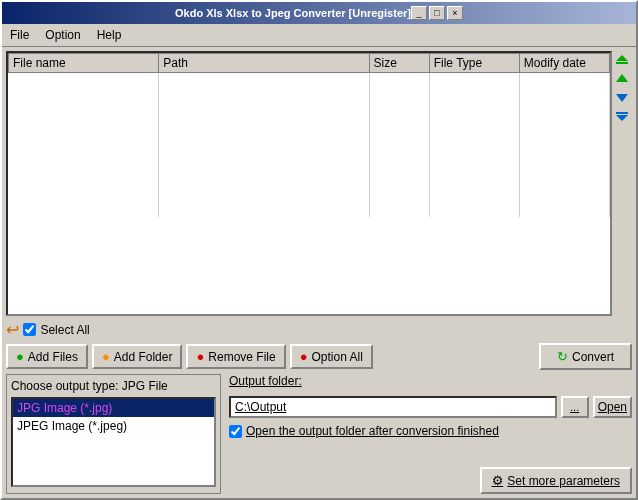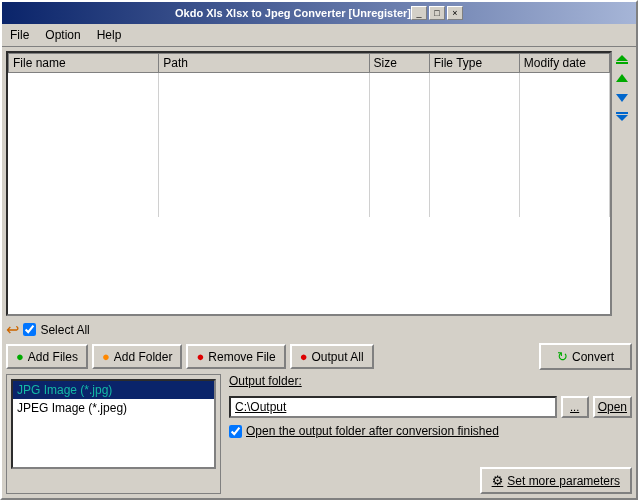--- a/index.html
+++ b/index.html
@@ -204,21 +204,21 @@
       overflow-y: auto;
     }
 
     .list-item {
       padding: 2px 4px;
       cursor: pointer;
     }
 
     .list-item.selected {
       background: #0a246a;
-      color: #14b8a6;
+      color: #d946ef;
     }
 
     .output-folder-box {
       flex: 1;
       display: flex;
       flex-direction: column;
       gap: 6px;
       text-decoration: underline;
     }
 
@@ -430,31 +430,32 @@
       <button class="win-btn">
         <span style="color:#ff8800; font-size:13px;">●</span>
         <span>Add Folder</span>
       </button>
       <button class="win-btn">
         <span style="color:#dd0000; font-size:13px;">●</span>
         <span>Remove File</span>
       </button>
       <button class="win-btn">
         <span style="color:#dd0000; font-size:13px;">●</span>
-        <span>Output All</span>
+        <span>Option All</span>
       </button>
       <button class="win-btn convert-btn">
         <span style="color:#00aa00; font-size:13px;">↻</span>
         <span>Convert</span>
       </button>
     </div>
 
     <div class="bottom-panel">
 
       <div class="output-type-box">
+        <div class="output-type-label">Choose output type: JPG File</div>
         <div class="output-type-list">
           <div class="list-item selected">JPG Image (*.jpg)</div>
           <div class="list-item">JPEG Image (*.jpeg)</div>
         </div>
       </div>
 
       <div class="output-folder-box">
         <div class="output-folder-label">Output folder:</div>
         <div class="folder-row">
           <input type="text" class="folder-input" value="C:\Output" style="">

